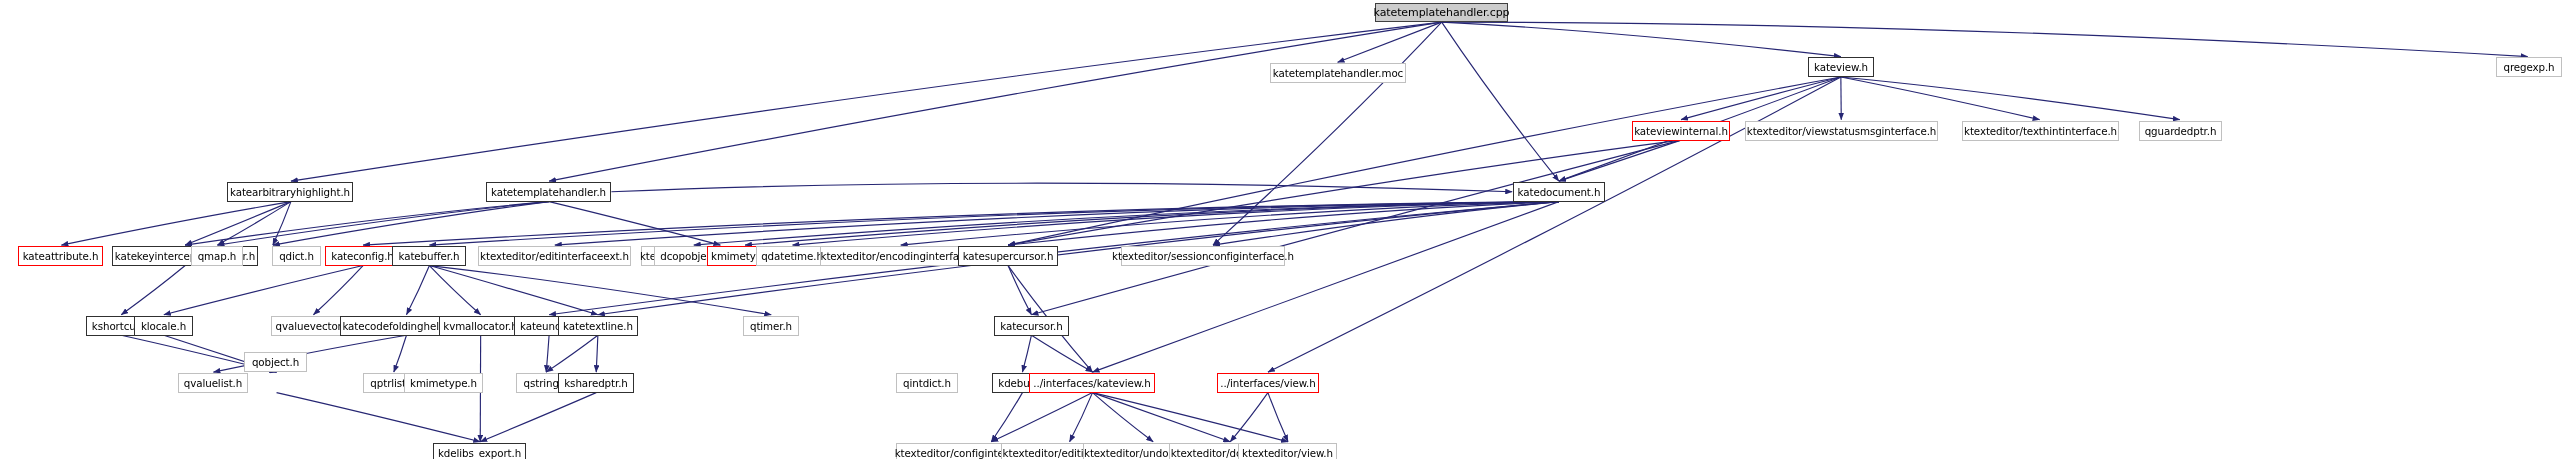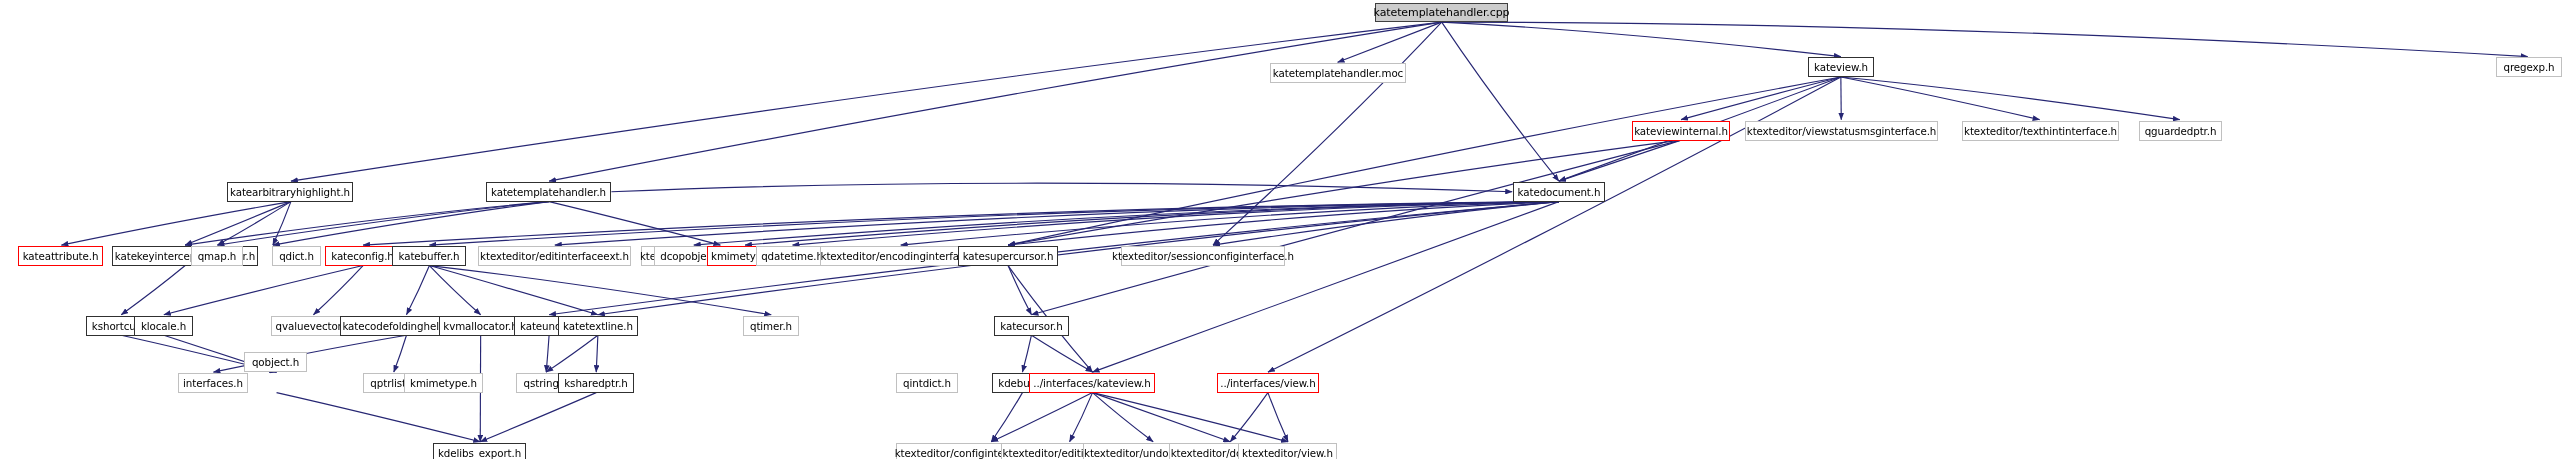--- a/index.html
+++ b/index.html
@@ -230,21 +230,21 @@
       <div class="node thick" style="left: 558px; top: 316px; width: 80px;">
         <span class="node-label">katetextline.h</span>
       </div>
       <div class="node" style="left: 743px; top: 316px; width: 56px;">
         <span class="node-label">qtimer.h</span>
       </div>
       <div class="node thick" style="left: 994px; top: 316px; width: 75px;">
         <span class="node-label">katecursor.h</span>
       </div>
       <div class="node" style="left: 178px; top: 373px; width: 70px;">
-        <span class="node-label">interfaces.h</span>
+        <span class="node-label">qvaluelist.h</span>
       </div>
       <div class="node" style="left: 244px; top: 352px; width: 63px;">
         <span class="node-label">qobject.h</span>
       </div>
       <div class="node" style="left: 363px; top: 373px; width: 60px;">
         <span class="node-label">qptrlist.h</span>
       </div>
       <div class="node" style="left: 404px; top: 373px; width: 79px;">
         <span class="node-label">kmimetype.h</span>
       </div>

